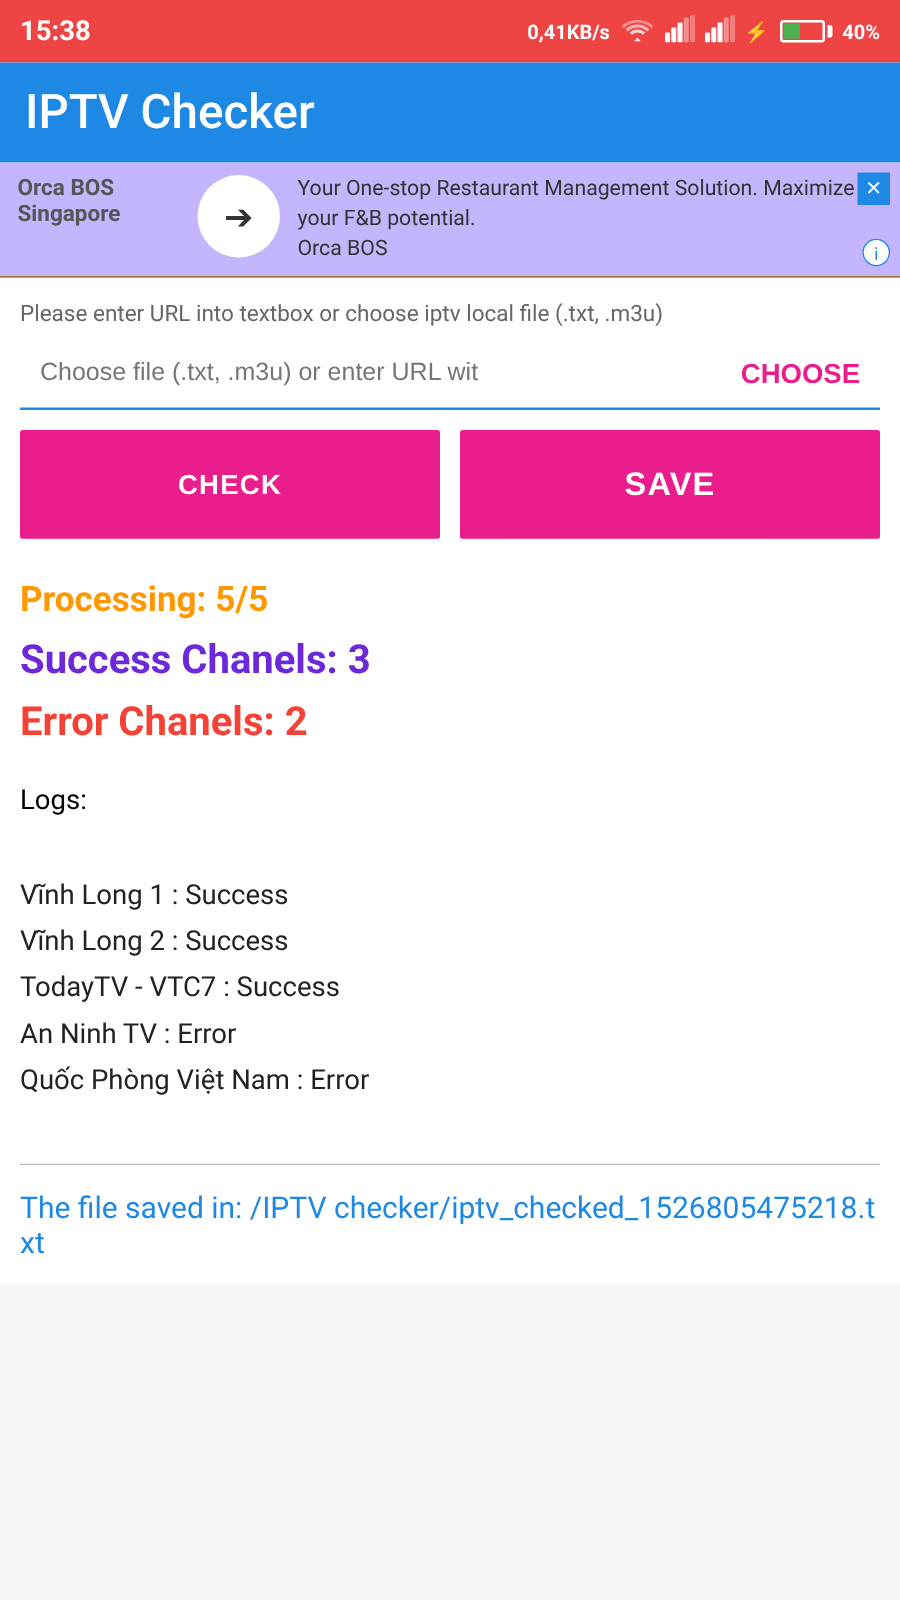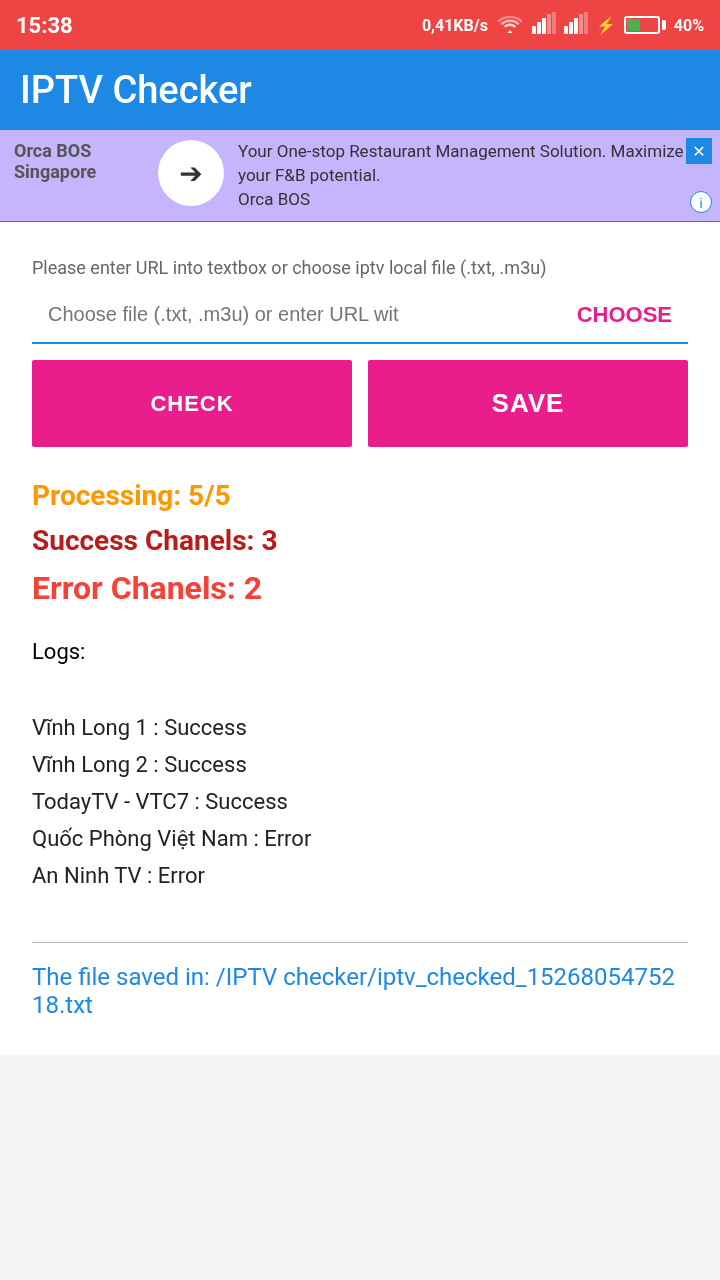--- a/index.html
+++ b/index.html
@@ -109,21 +109,21 @@
       height: 22px;
       font-size: 14px;
       display: flex;
       align-items: center;
       justify-content: center;
     }
 
     
     .main-content {
       background: white;
-      padding: 16px;
+      padding: 0;
     }
 
     .hint-text {
       padding: 16px 16px 6px 16px;
       font-size: 18px;
       color: #666;
       line-height: 1.5;
     }
 
     
@@ -189,23 +189,23 @@
     .stats-section {
       padding: 10px 16px;
     }
     .processing-text {
       font-size: 28px;
       font-weight: bold;
       color: #ff9800;
       padding: 6px 0;
     }
     .success-text {
-      font-size: 28px;
-      font-weight: bold;
-      color: #b91c1c;
+      font-size: 32px;
+      font-weight: bold;
+      color: #6d28d9;
       padding: 6px 0;
     }
     .error-text {
       font-size: 32px;
       font-weight: bold;
       color: #f44336;
       padding: 6px 0;
     }
 
     
@@ -356,21 +356,21 @@
     <div class="success-text">Success Chanels: 3</div>
     <div class="error-text">Error Chanels: 2</div>
   </div>
 
   <div class="logs-section">
     <div class="logs-label">Logs:</div>
     <div id="log-entries">
         <div class="log-entry">Vĩnh Long 1 : Success</div>
         <div class="log-entry">Vĩnh Long 2 : Success</div>
         <div class="log-entry">TodayTV - VTC7 : Success</div>
+        <div class="log-entry">An Ninh TV : Error</div>
         <div class="log-entry">Quốc Phòng Việt Nam : Error</div>
-        <div class="log-entry">An Ninh TV : Error</div>
       </div>
   </div>
 
   <hr class="footer-divider">
   <div class="saved-file-text">The file saved in: /IPTV checker/iptv_checked_1526805475218.txt</div>
 
 </div>
 
 </body></html>

